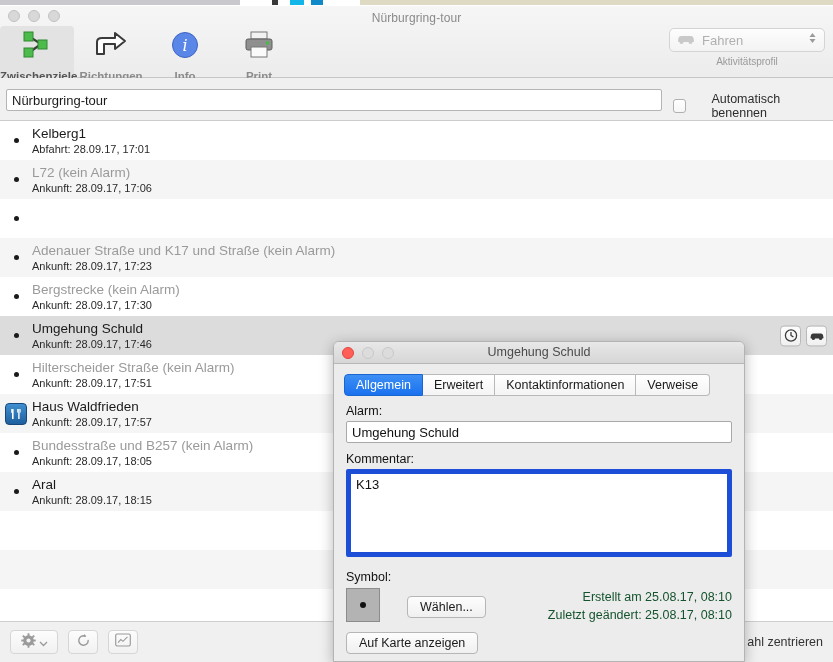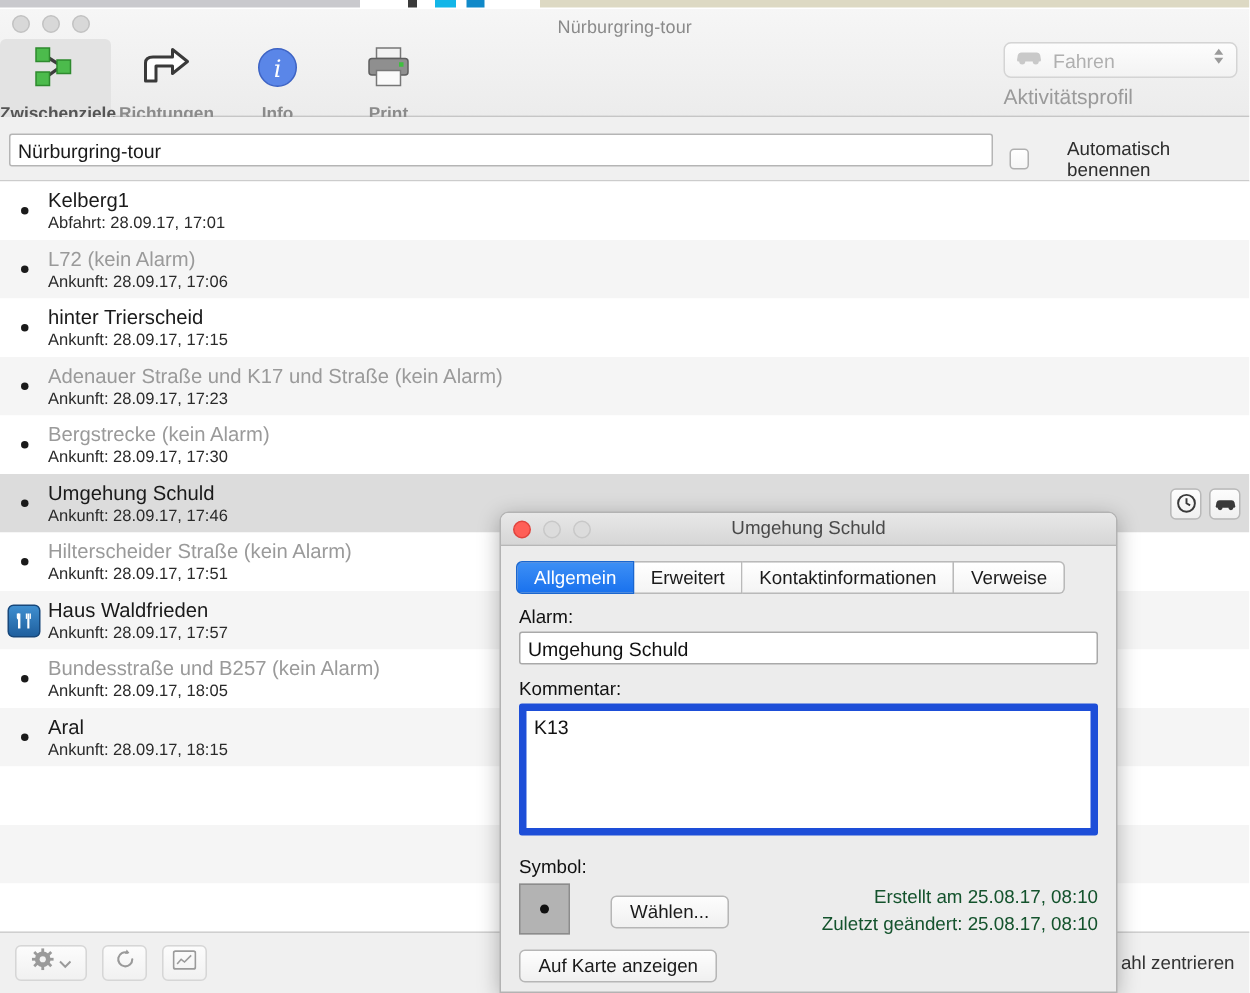--- a/index.html
+++ b/index.html
@@ -43,21 +43,21 @@
 
   .profile-wrap { position:absolute; right:8px; top:22px; width:156px; }
   .profile-pop {
     height:24px; border:1px solid #d4d4d4; border-radius:5px;
     background:linear-gradient(#fdfdfd,#f3f3f3);
     display:flex; align-items:center; padding:0 6px; position:relative;
   }
   .profile-pop .car { margin-right:6px; }
   .profile-pop .ptext { font-size:13px; color:#b0b0b0; }
   .profile-pop .chev { position:absolute; right:7px; top:50%; transform:translateY(-50%); }
-  .profile-caption { margin-top:4px; font-size:14px; color:#9a9a9a; }
+  .profile-caption { margin-top:4px; text-align:center; font-size:10px; color:#9a9a9a; }
 
   
   .namebar {
     position:absolute; left:0; top:78px; width:833px; height:43px;
     background:#f0f0f0; border-bottom:1px solid #cccccc;
   }
   .name-input {
     position:absolute; left:6px; top:11px; width:656px; height:22px;
     border:1px solid #b5b5b5; background:#fff; border-radius:2px;
     font-family:"Liberation Sans", sans-serif; font-size:13px; color:#1a1a1a;
@@ -277,24 +277,20 @@
       <div class="txt">
         <span class="r-title dim">L72 (kein Alarm)</span>
         <span class="r-sub">Ankunft: 28.09.17, 17:06</span>
       </div>
     </div>
 
     <div class="row odd">
       <div class="icon-cell">
           <span class="dot"></span>
         </div>
-      <div class="txt">
-        <span class="r-title">hinter Trierscheid</span>
-        <span class="r-sub">Ankunft: 28.09.17, 17:15</span>
-      </div>
     </div>
 
     <div class="row even">
       <div class="icon-cell">
           <span class="dot"></span>
         </div>
       <div class="txt">
         <span class="r-title dim">Adenauer Straße und K17 und Straße (kein Alarm)</span>
         <span class="r-sub">Ankunft: 28.09.17, 17:23</span>
       </div>

